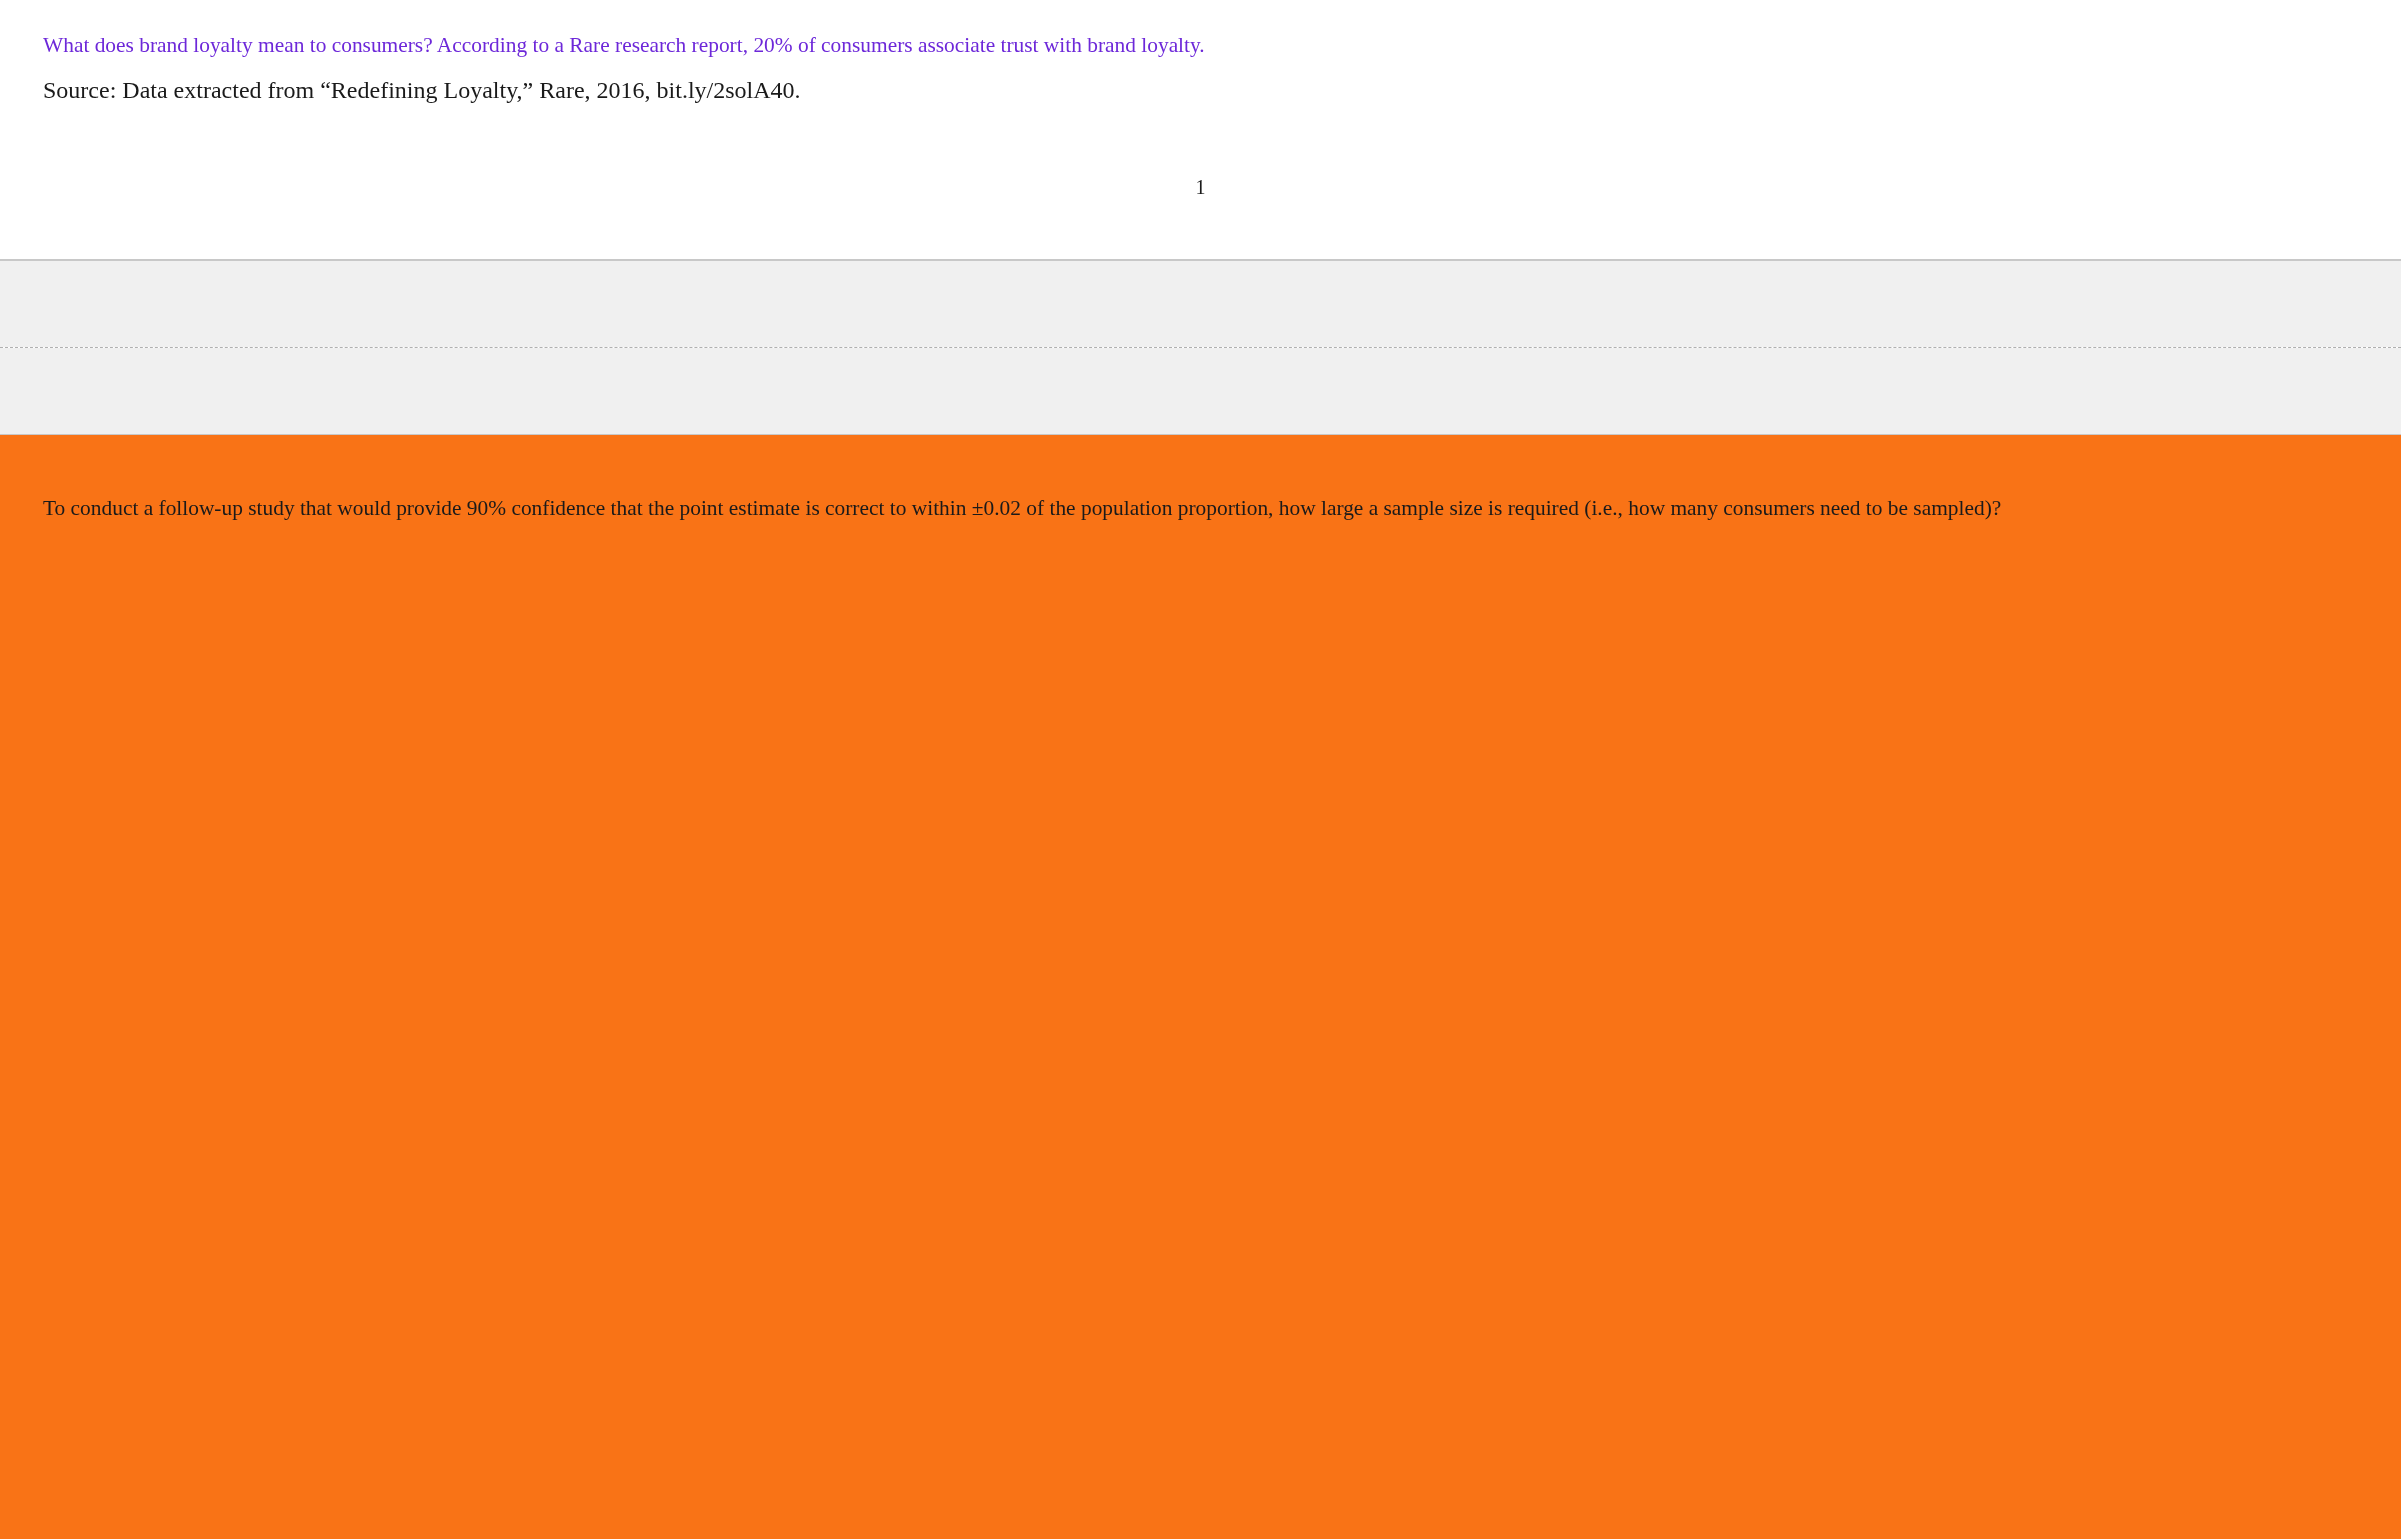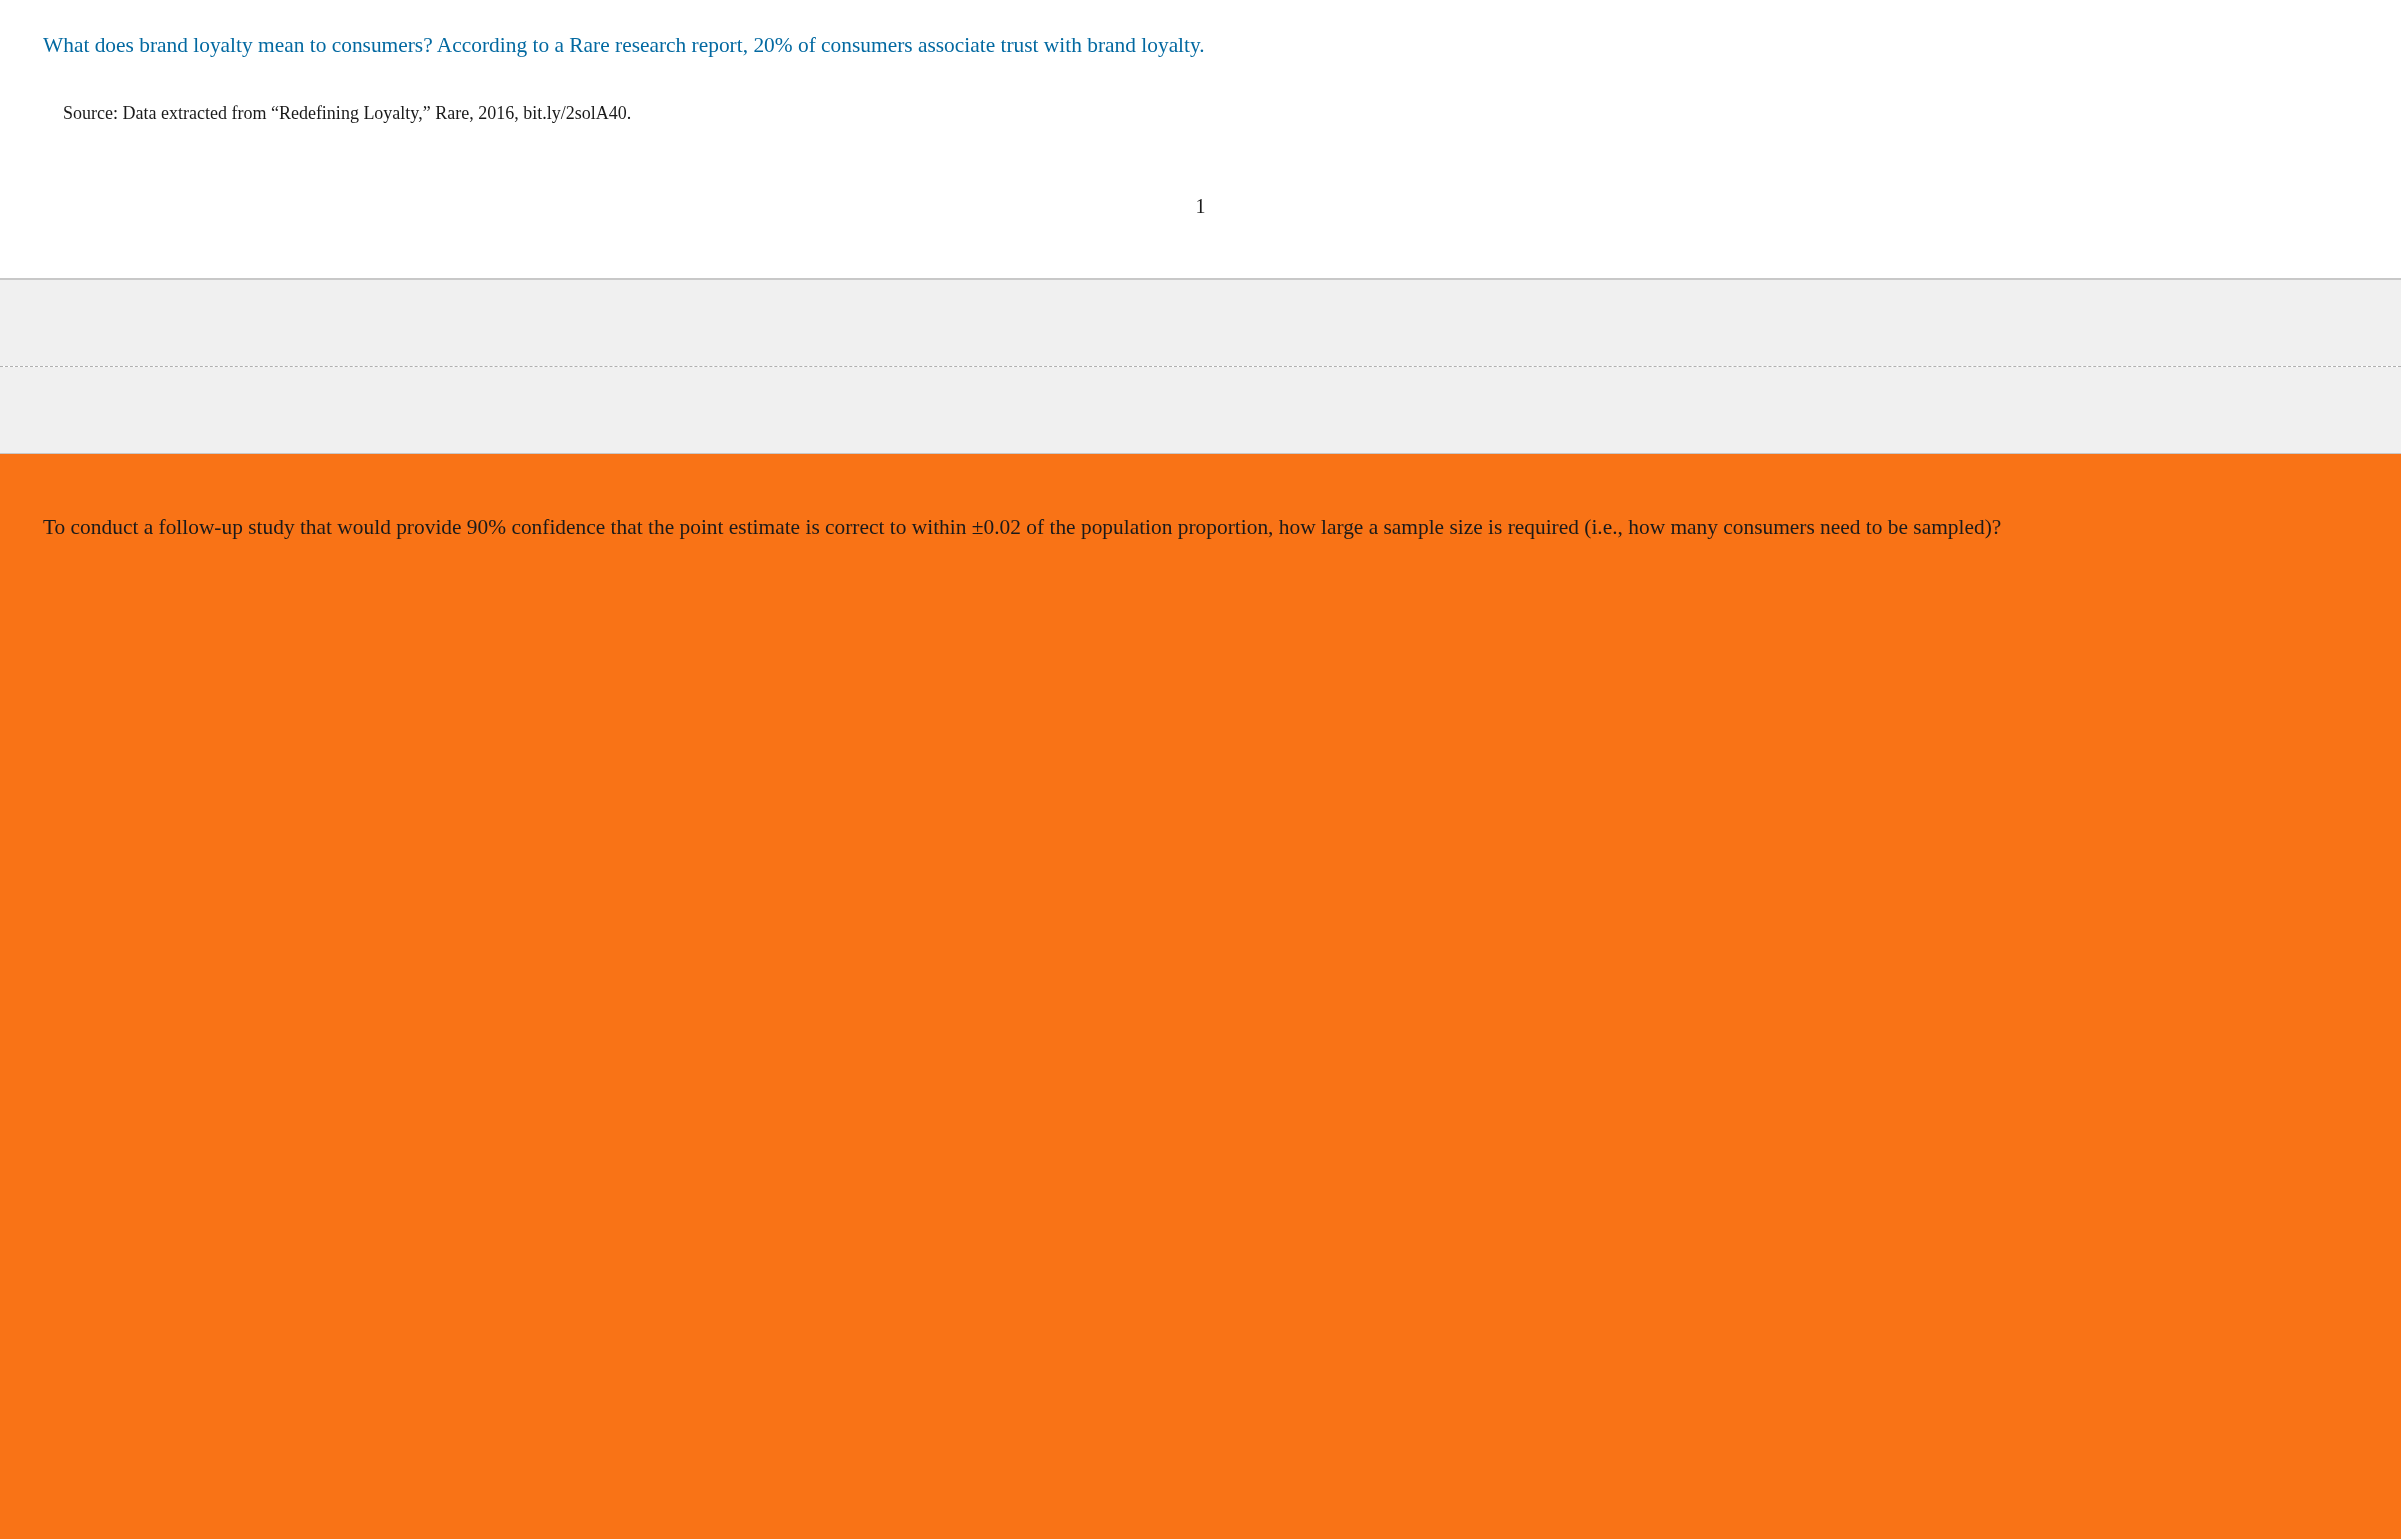--- a/index.html
+++ b/index.html
@@ -26,30 +26,29 @@
     }
 
     .top-section {
       padding: 28.6px 43px 21.4px 43px;
       background: #ffffff;
     }
 
     .intro-text {
       font-size: 21.4px;
       line-height: 1.55;
-      margin-bottom: 38px;
-      color: #0369a1;
+      margin-bottom: 10px;
+      color: #6d28d9;
     }
 
     .source-text {
-      font-size: 18px;
+      font-size: 24px;
       line-height: 1.5;
       color: #1a1a1a;
       margin-bottom: 0;
-      margin-left: 20px;
     }
 
     .page-number-area {
       display: flex;
       justify-content: center;
       align-items: center;
       padding: 43px 0 57px 0;
       font-size: 20px;
       color: #1a1a1a;
     }

